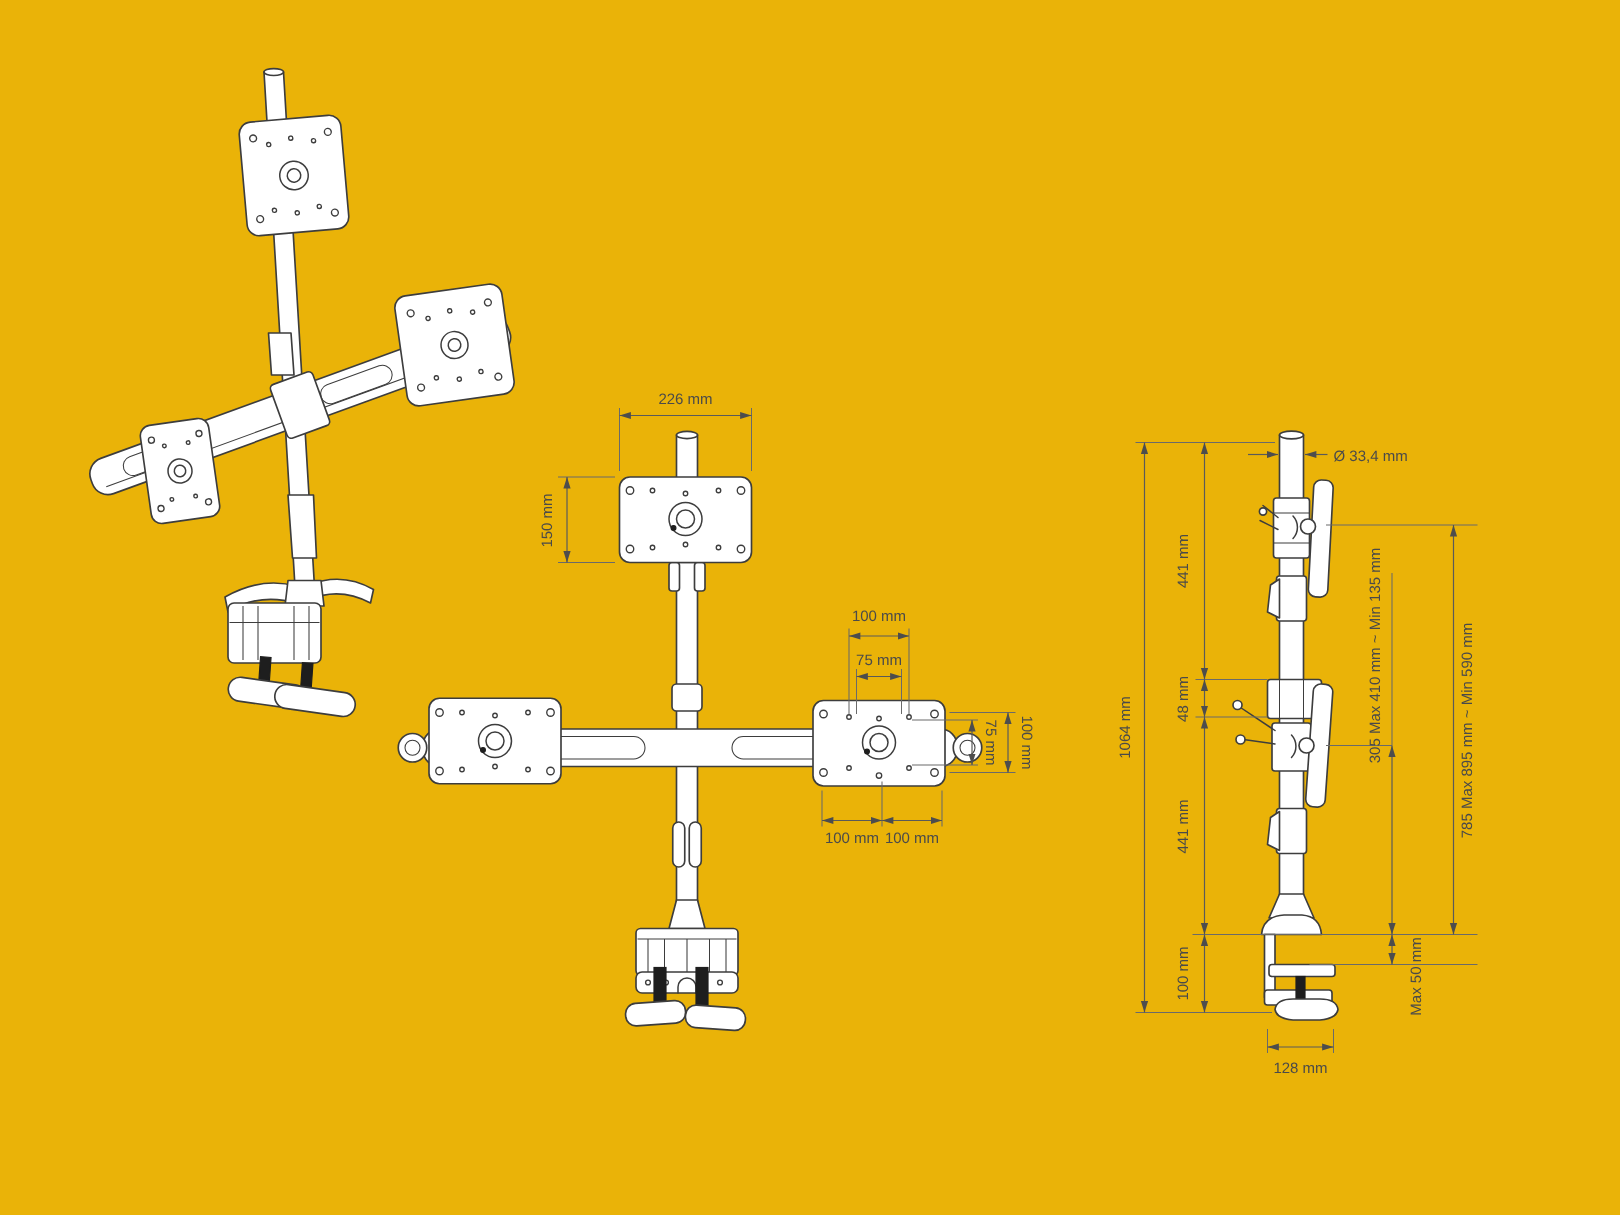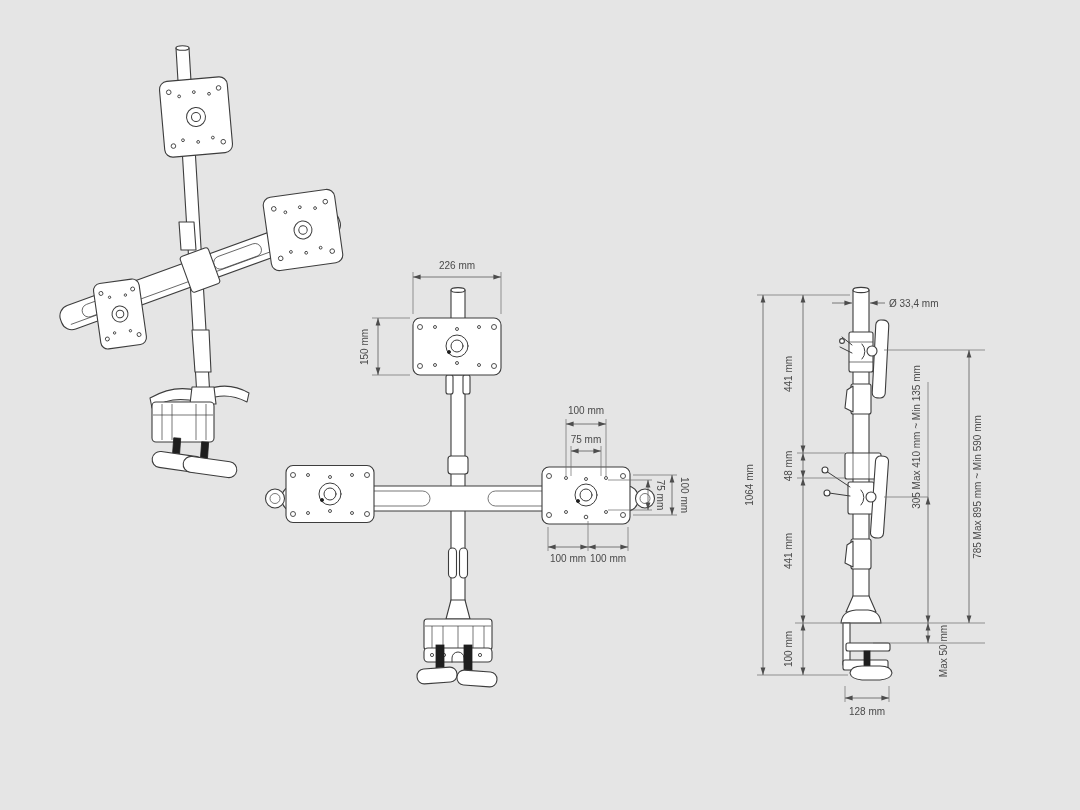--- a/index.html
+++ b/index.html
@@ -1,16 +1,16 @@
 <!DOCTYPE html>
 <html><head>
 <meta charset="utf-8">
 <style>
   html,body{margin:0;padding:0;background:#ffffff;}
-  .canvas{position:relative;width:1080px;height:810px;background:#e5e5e5;overflow:hidden;}
+  .canvas{position:relative;width:1080px;height:810px;background:#eab308;overflow:hidden;}
   svg{display:block;}
   .part{fill:#ffffff;stroke:#3d3d3d;stroke-width:1.1;stroke-linejoin:round;stroke-linecap:round;}
   .partline{fill:none;stroke:#3d3d3d;stroke-width:1;stroke-linejoin:round;stroke-linecap:round;}
   .thin{fill:none;stroke:#3d3d3d;stroke-width:0.7;}
   .hole{fill:#ffffff;stroke:#3d3d3d;stroke-width:0.9;}
   .dark{fill:#1e1e1e;stroke:#1e1e1e;stroke-width:0.8;}
   .dim{fill:none;stroke:#5a5a5a;stroke-width:0.8;}
   .ext{fill:none;stroke:#6a6a6a;stroke-width:0.7;}
   .dimtext{font-family:"Liberation Sans", sans-serif;font-size:10px;fill:#4a4a4a;}
 </style>

